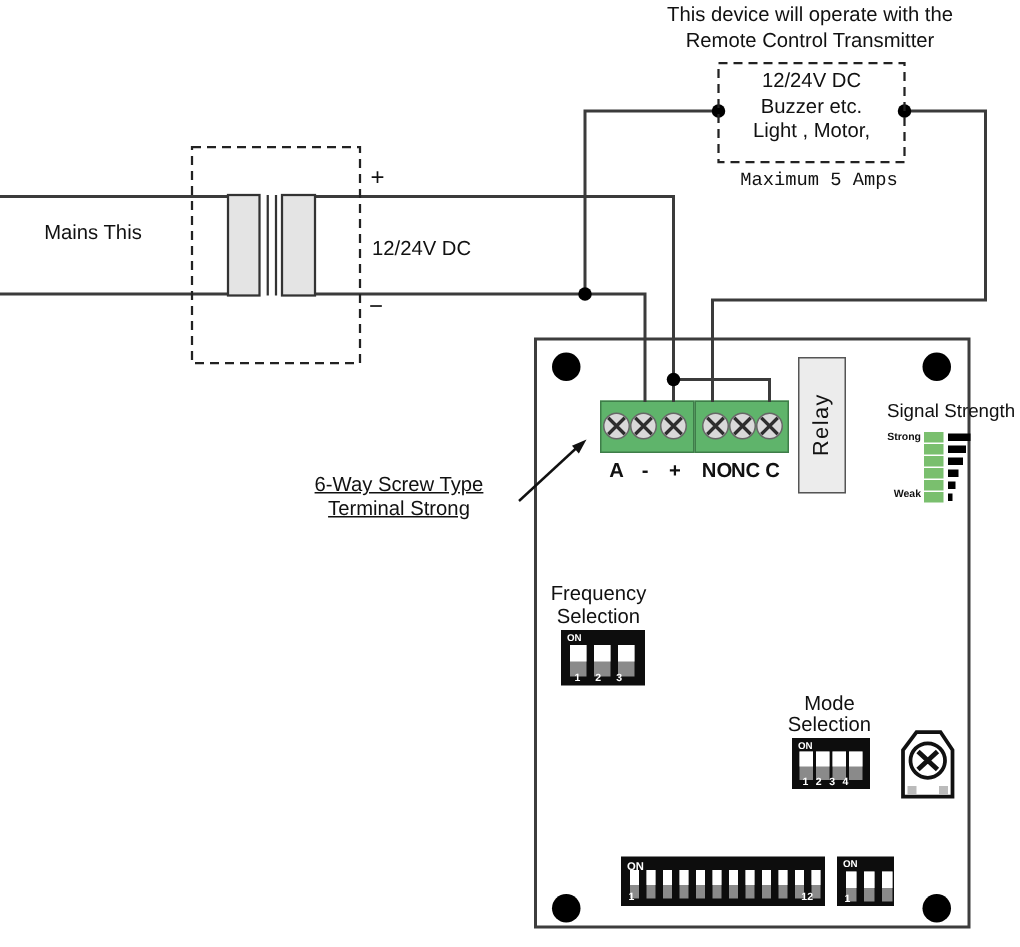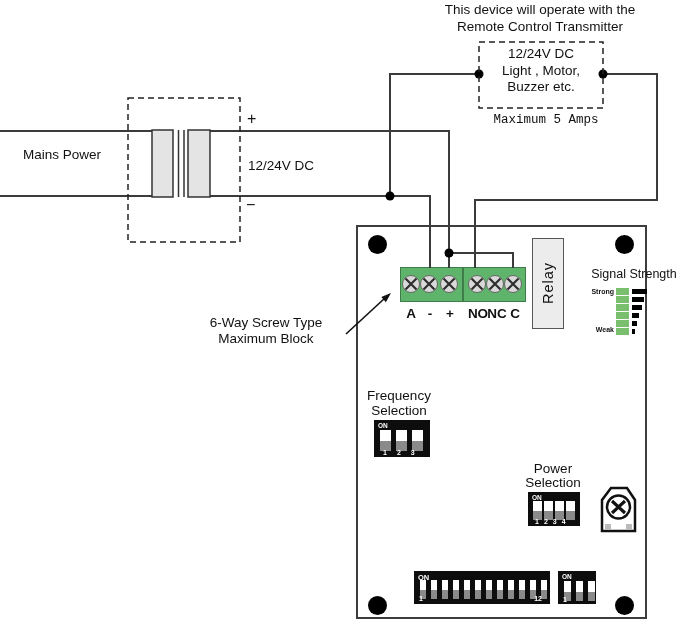--- a/index.html
+++ b/index.html
@@ -89,21 +89,21 @@
           </div>
       </div>
       <div class="nums" style="left:6px;top:29px;gap:10px;padding-left:3px;">
         <span>1</span>
         <span>2</span>
         <span>3</span>
       </div>
     </div>
 
     <div class="lbl ctr" style="left:145px;top:235px;width:100px;line-height:14px;">
-      <div>Power</div>
+      <div>Mode</div>
       <div>Selection</div>
     </div>
     <div class="dip" style="left:170px;top:265px;width:52px;height:34px;">
       <span class="dip-on">ON</span>
       <div class="cells" style="left:5px;top:9px;gap:2.5px;">
         <div class="cell" style="width:8.5px;height:19px;">
             <div class="knob" style="height:10px;"></div>
           </div>
         <div class="cell" style="width:8.5px;height:19px;">
             <div class="knob" style="height:10px;"></div>
@@ -244,31 +244,31 @@
     </g>
   </svg>
 
   <div class="lbl ctr" style="left:380px;top:2px;width:320px;">
     <div>This device will operate with the</div>
     <div>Remote Control Transmitter</div>
   </div>
 
   <div class="lbl ctr" style="left:479px;top:46px;width:124px;">
     <div>12/24V DC</div>
+    <div>Buzzer etc.</div>
     <div>Light , Motor,</div>
-    <div>Buzzer etc.</div>
   </div>
   <div class="lbl ctr" style="left:466px;top:112px;width:160px;font-size:12.5px;font-family:Liberation Mono, monospace;">Maximum 5 Amps</div>
 
   <div class="lbl ctr" style="left:3px;top:146px;width:118px;line-height:17px;">
-    <div>Mains Power</div>
+    <div>Mains This</div>
   </div>
 
   <div class="lbl" style="left:247px;top:111px;font-size:16px;">+</div>
   <div class="lbl" style="left:246px;top:197px;font-size:16px;">−</div>
   <div class="lbl" style="left:248px;top:158px;">12/24V DC</div>
 
-  <div class="lbl ctr" style="left:186px;top:315px;width:160px;line-height:16px;">
+  <div class="lbl ctr" style="left:186px;top:315px;width:160px;line-height:16px;text-decoration:underline;">
     <div>6-Way Screw Type</div>
-    <div>Maximum Block</div>
+    <div>Terminal Strong</div>
   </div>
 
 </div>
 
 </body></html>

